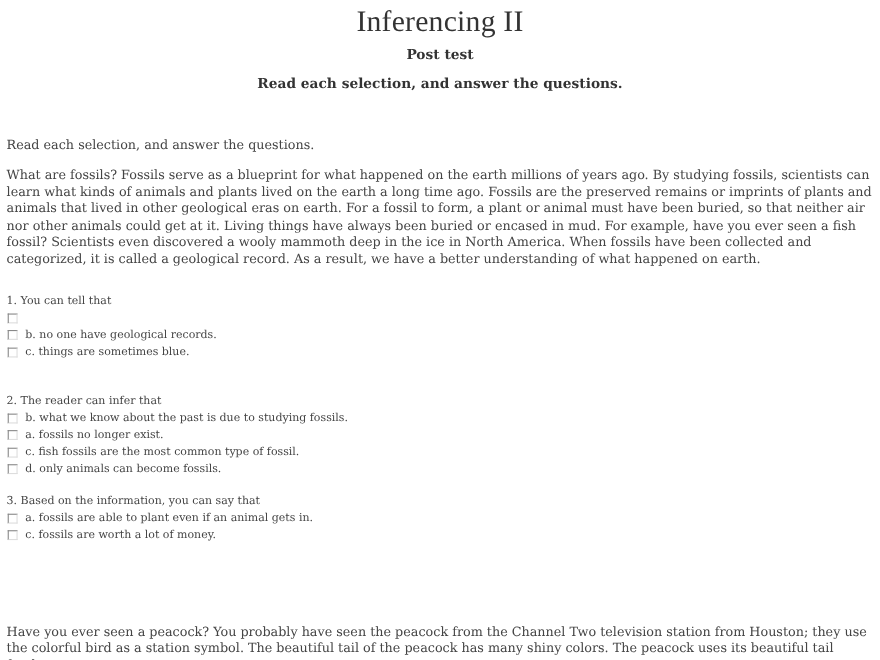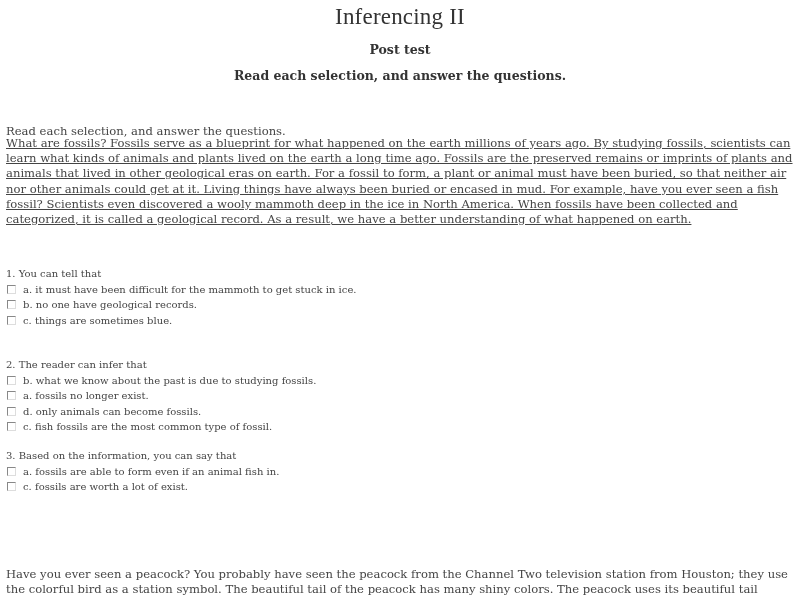--- a/index.html
+++ b/index.html
@@ -19,21 +19,21 @@
       width: 800px;
       height: 600px;
     }
     .title {
       position: absolute;
       top: 4px;
       left: 0;
       width: 800px;
       text-align: center;
       font-family: "Liberation Serif", serif;
-      font-size: 23px;
+      font-size: 27px;
       color: #333;
       letter-spacing: 0.2px;
     }
     .subtitle {
       position: absolute;
       top: 42px;
       left: 0;
       width: 800px;
       text-align: center;
       font-family: "DejaVu Serif", serif;
@@ -55,21 +55,21 @@
     .body-text {
       position: absolute;
       left: 6px;
       width: 790px;
       font-family: "DejaVu Serif", serif;
       font-size: 11.6px;
       line-height: 15.2px;
       color: #444;
     }
     .intro { top: 124px; }
-    .passage1 { top: 136px; text-decoration: underline; }
+    .passage1 { top: 152px; }
     .q-block {
       position: absolute;
       left: 6px;
       width: 790px;
       font-family: "DejaVu Serif", serif;
       font-size: 10px;
       line-height: 15.5px;
       color: #444;
     }
     .q1 { top: 266px; }
@@ -107,21 +107,20 @@
   <div class="instructions-heading">Read each selection, and answer the questions.</div>
 
   <div class="body-text intro">Read each selection, and answer the questions.</div>
 
   <div class="body-text passage1">What are fossils? Fossils serve as a blueprint for what happened on the earth millions of years ago. By studying fossils, scientists can learn what kinds of animals and plants lived on the earth a long time ago. Fossils are the preserved remains or imprints of plants and animals that lived in other geological eras on earth. For a fossil to form, a plant or animal must have been buried, so that neither air nor other animals could get at it. Living things have always been buried or encased in mud. For example, have you ever seen a fish fossil? Scientists even discovered a wooly mammoth deep in the ice in North America. When fossils have been collected and categorized, it is called a geological record. As a result, we have a better understanding of what happened on earth.</div>
 
   <div class="q-block q1">
     <span class="question-stem">1. You can tell that</span>
     <label class="option">
       <span class="radio"></span>
-      <span>a. it must have been difficult for the mammoth to get stuck in ice.</span>
     </label>
     <label class="option">
       <span class="radio"></span>
       <span>b. no one have geological records.</span>
     </label>
     <label class="option">
       <span class="radio"></span>
       <span>c. things are sometimes blue.</span>
     </label>
   </div>
@@ -131,35 +130,35 @@
     <label class="option">
       <span class="radio"></span>
       <span>b. what we know about the past is due to studying fossils.</span>
     </label>
     <label class="option">
       <span class="radio"></span>
       <span>a. fossils no longer exist.</span>
     </label>
     <label class="option">
       <span class="radio"></span>
-      <span>d. only animals can become fossils.</span>
+      <span>c. fish fossils are the most common type of fossil.</span>
     </label>
     <label class="option">
       <span class="radio"></span>
-      <span>c. fish fossils are the most common type of fossil.</span>
+      <span>d. only animals can become fossils.</span>
     </label>
   </div>
 
   <div class="q-block q3">
     <span class="question-stem">3. Based on the information, you can say that</span>
     <label class="option">
       <span class="radio"></span>
-      <span>a. fossils are able to form even if an animal fish in.</span>
+      <span>a. fossils are able to plant even if an animal gets in.</span>
     </label>
     <label class="option">
       <span class="radio"></span>
-      <span>c. fossils are worth a lot of exist.</span>
+      <span>c. fossils are worth a lot of money.</span>
     </label>
   </div>
 
   <div class="body-text passage2">Have you ever seen a peacock? You probably have seen the peacock from the Channel Two television station from Houston; they use the colorful bird as a station symbol. The beautiful tail of the peacock has many shiny colors. The peacock uses its beautiful tail feathers to attract a mate.</div>
 
 </div>
 
 </body></html>

